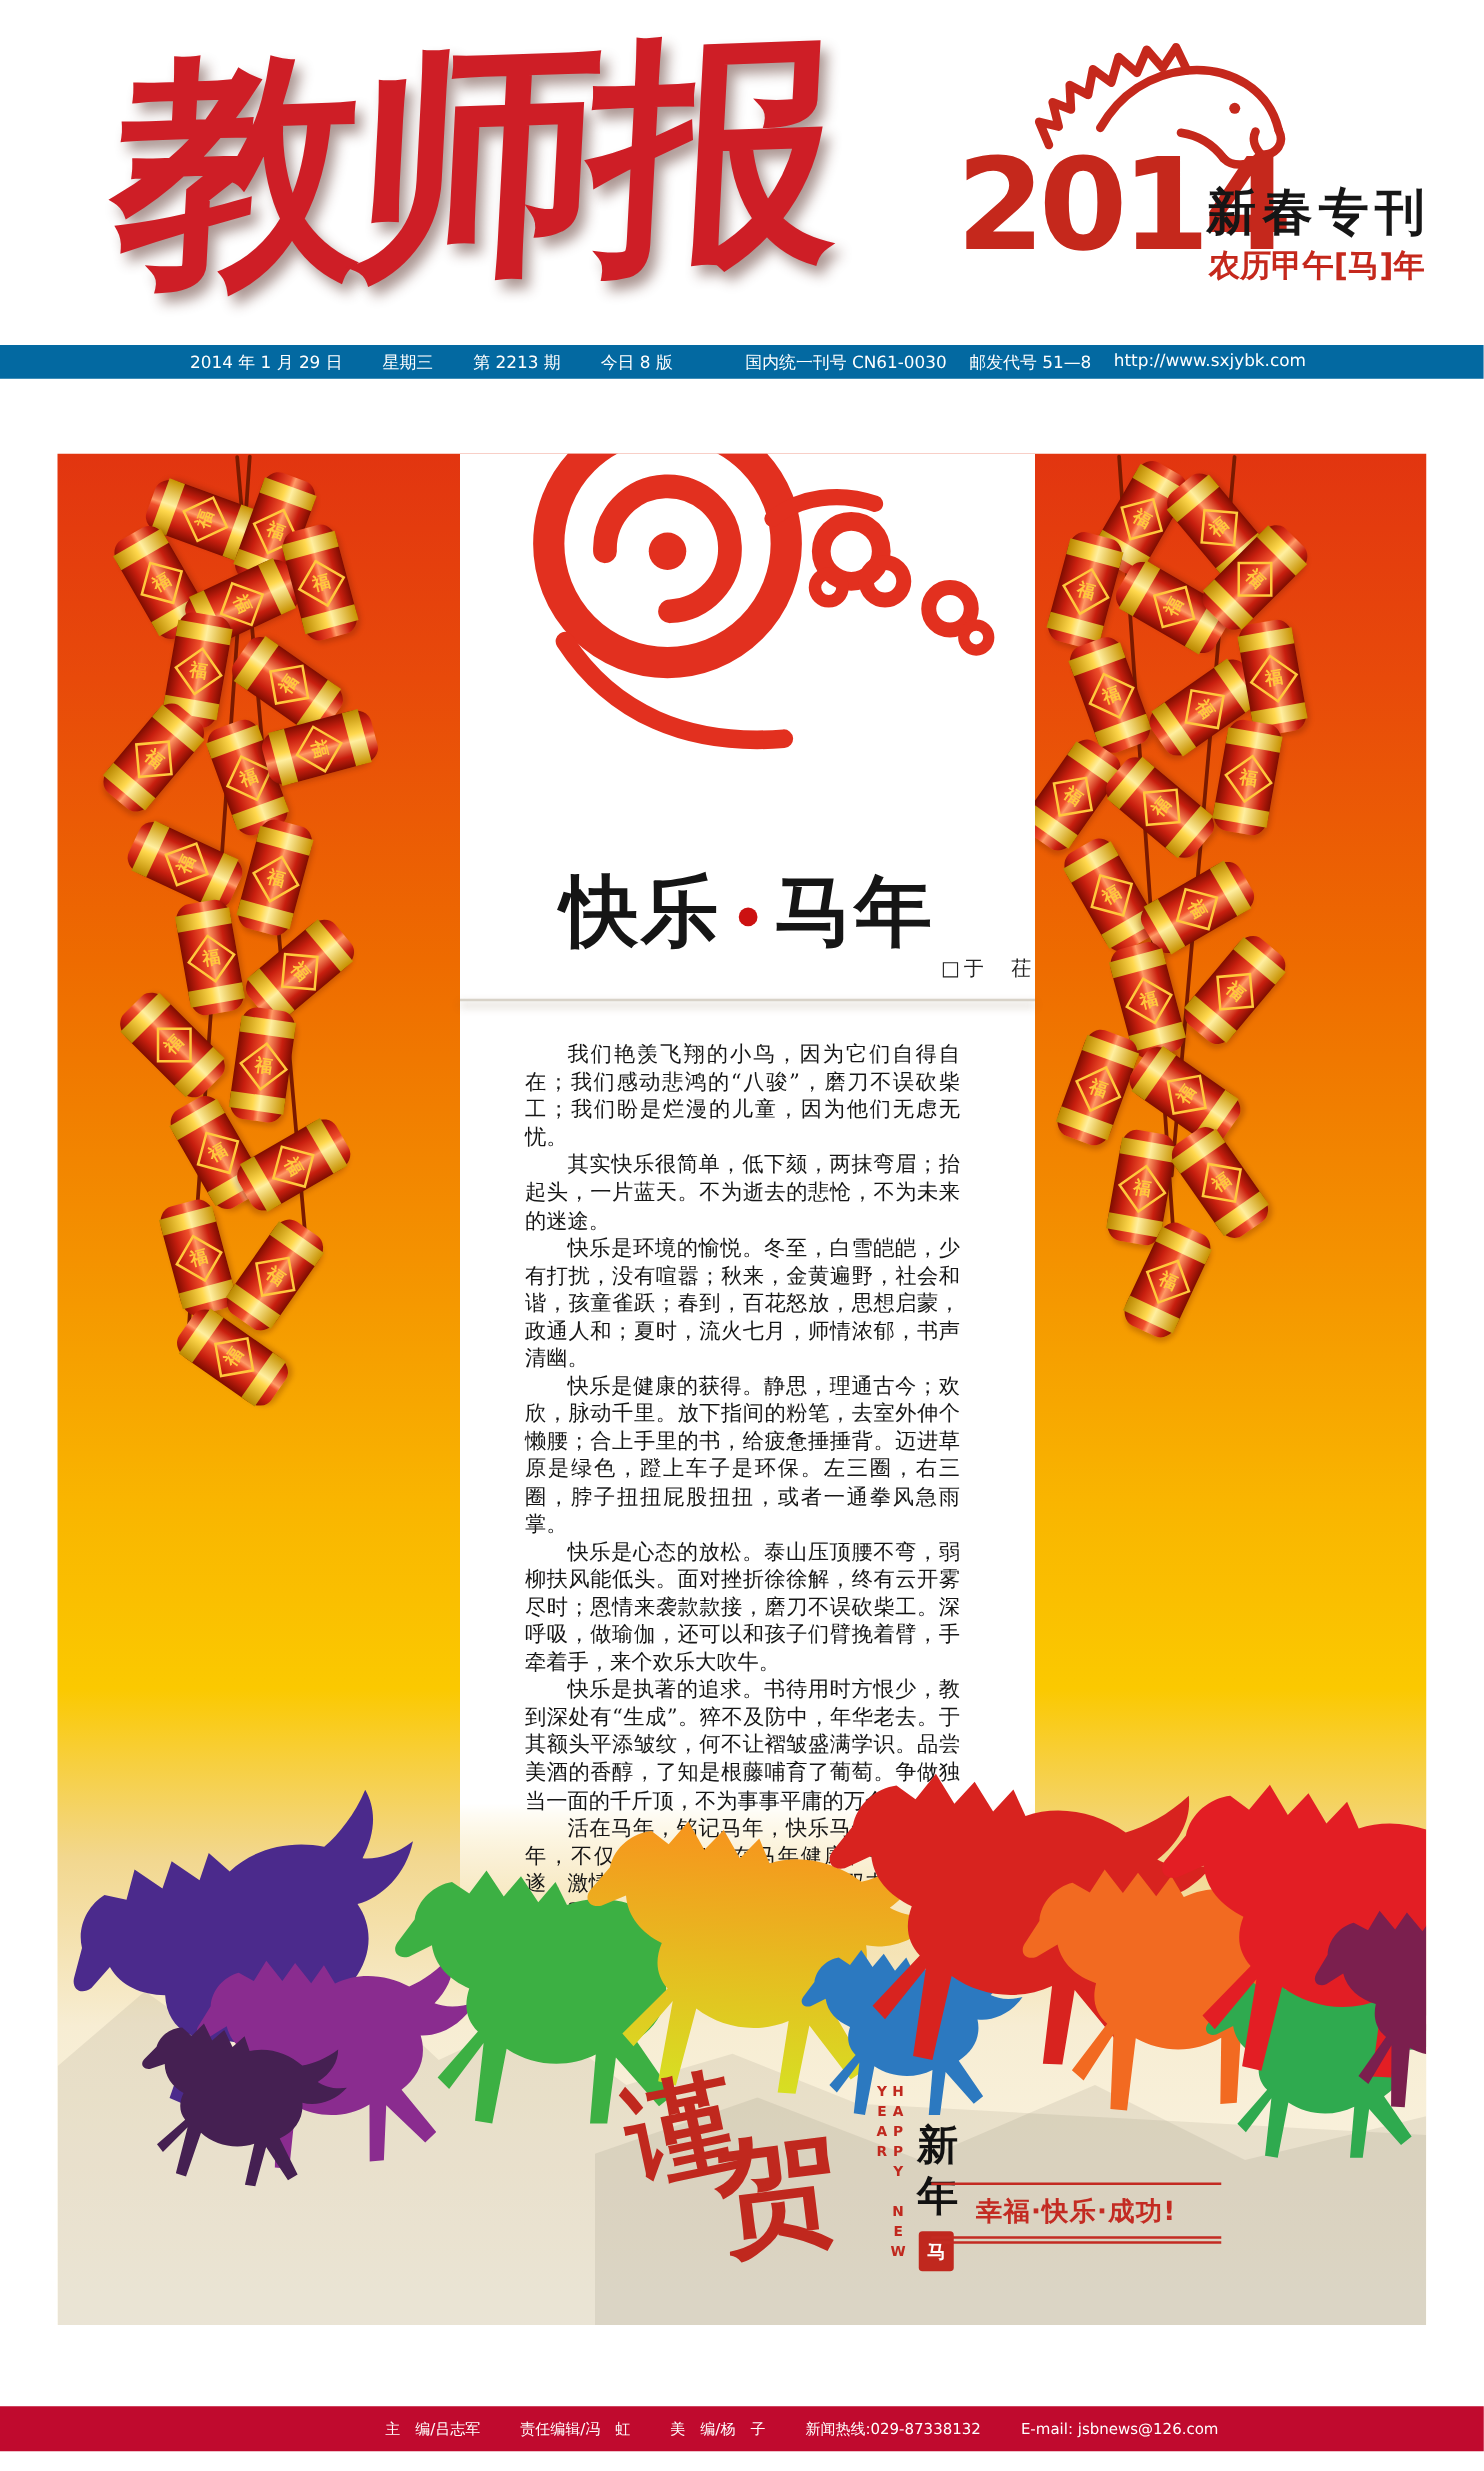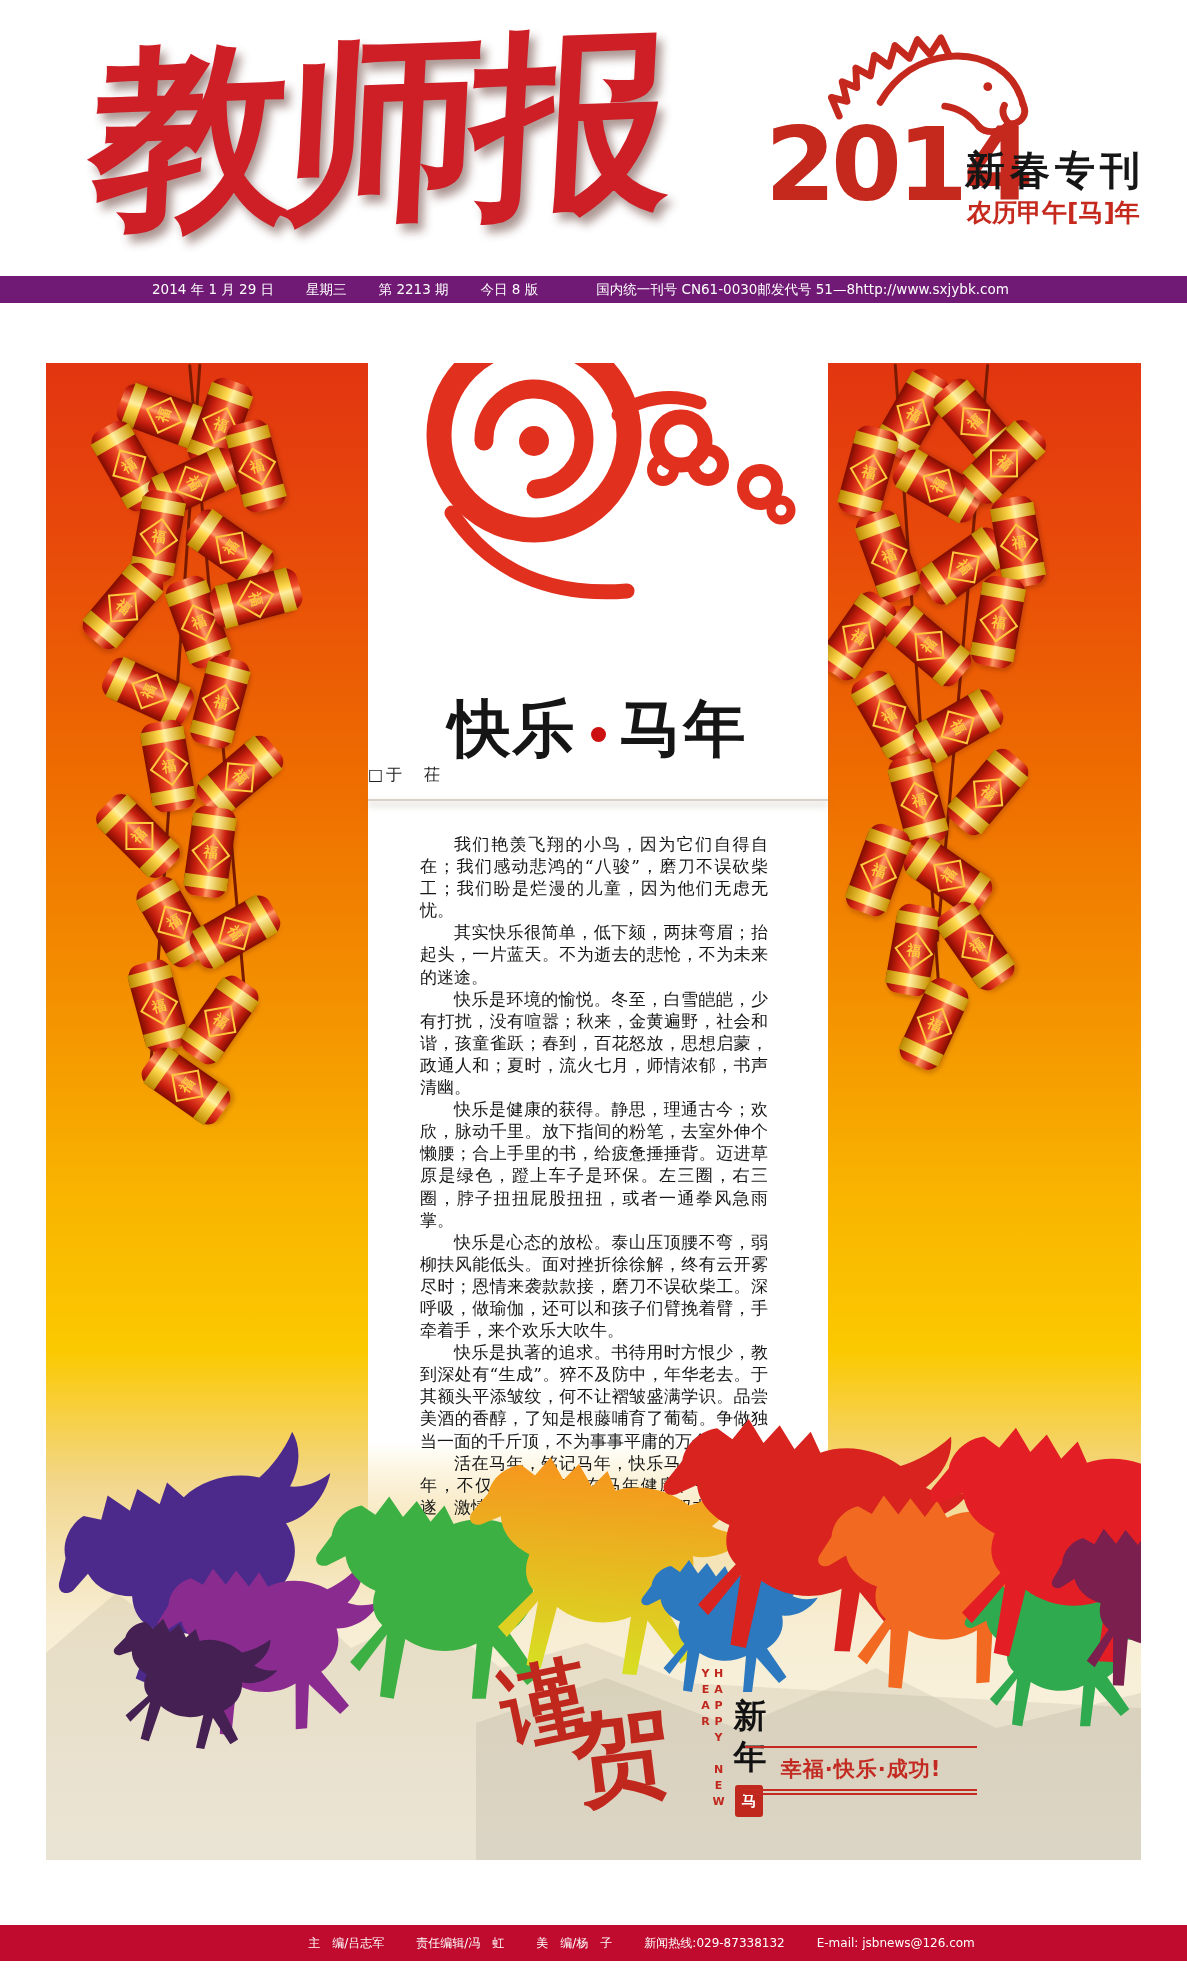--- a/index.html
+++ b/index.html
@@ -27,25 +27,25 @@
     position:absolute;left:200px;top:122px;font-size:40px;line-height:1;
     font-weight:900;color:#161616;letter-spacing:5px;white-space:nowrap;
   }
   .logo .lunar{
     position:absolute;left:202px;top:172px;font-size:25px;line-height:1;
     font-weight:700;color:#c5281c;white-space:nowrap;
   }
   
   .datebar{
     position:absolute;left:0;top:276px;width:1187px;height:27px;
-    background:#701a75;color:#ffffff;display:flex;align-items:center;
+    background:#0369a1;color:#ffffff;display:flex;align-items:center;
     font-size:13.5px;white-space:nowrap;
   }
   .datebar .g1{margin-left:152px;display:flex;gap:32px;}
-  .datebar .g2{margin-left:58px;display:flex;text-align:center;}
+  .datebar .g2{margin-left:58px;display:flex;gap:18px;text-align:center;}
   
   .poster{
     position:absolute;left:46px;top:363px;width:1095px;height:1497px;overflow:hidden;
     background:linear-gradient(180deg,
       #e23510 0%, #e84a0a 12%, #ee6b00 27%, #f49200 43%,
       #f9b500 56%, #fbc900 66%, #f2d78e 75%, #f7edd3 84%, #fbf6e8 100%);
   }
   .mts{position:absolute;left:0;top:1080px;width:1095px;height:417px;}
   
   .string{position:absolute;width:3px;background:#7a1a00;border-radius:2px;}
@@ -65,21 +65,21 @@
   }
   .cloud{position:absolute;left:14px;top:-8px;width:430px;height:272px;}
   .art-title{
     position:absolute;left:0;top:332px;width:100%;text-align:center;
     font-family:"DejaVu Serif","Liberation Serif",serif;
     font-size:62px;line-height:1.1;font-weight:900;color:#151515;letter-spacing:2px;white-space:nowrap;
   }
   .art-title .dot{display:inline-block;width:15px;height:15px;border-radius:50%;
     background:#cc1111;margin:0 14px;vertical-align:middle;}
   .byline{
-    position:absolute;left:0;top:402px;width:100%;text-align:left;
+    position:absolute;left:0;top:402px;width:100%;text-align:right;
     font-size:16px;color:#222;letter-spacing:3px;
   }
   .divider{
     position:absolute;left:0;top:436px;width:100%;height:2px;background:#d8d2c8;
     box-shadow:0 4px 7px rgba(120,90,60,.45);
   }
   .bodytext{
     position:absolute;left:52px;right:60px;top:470px;
     font-size:17px;line-height:1.3;color:#161616;text-align:justify;
     font-family:"DejaVu Serif","Liberation Serif",serif;

